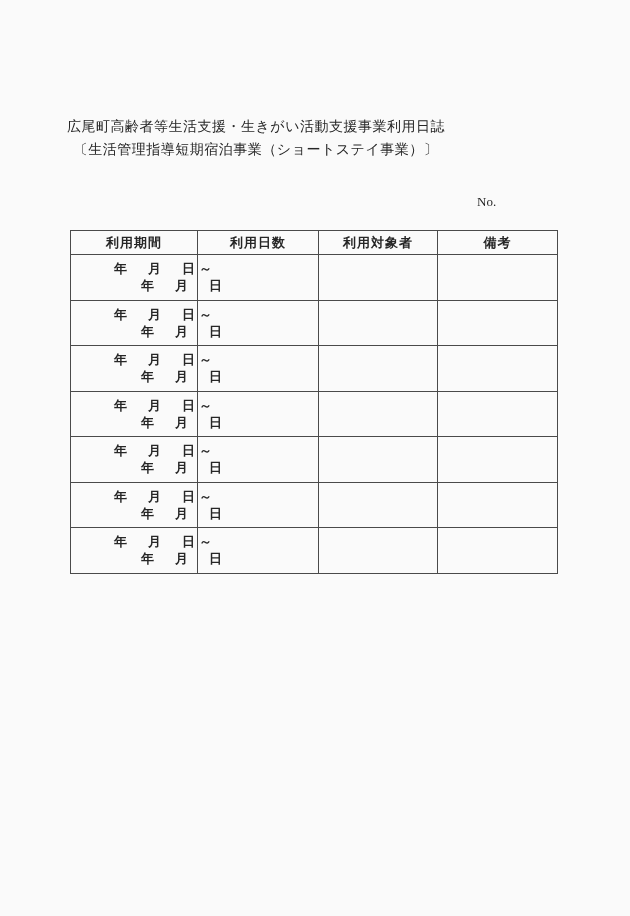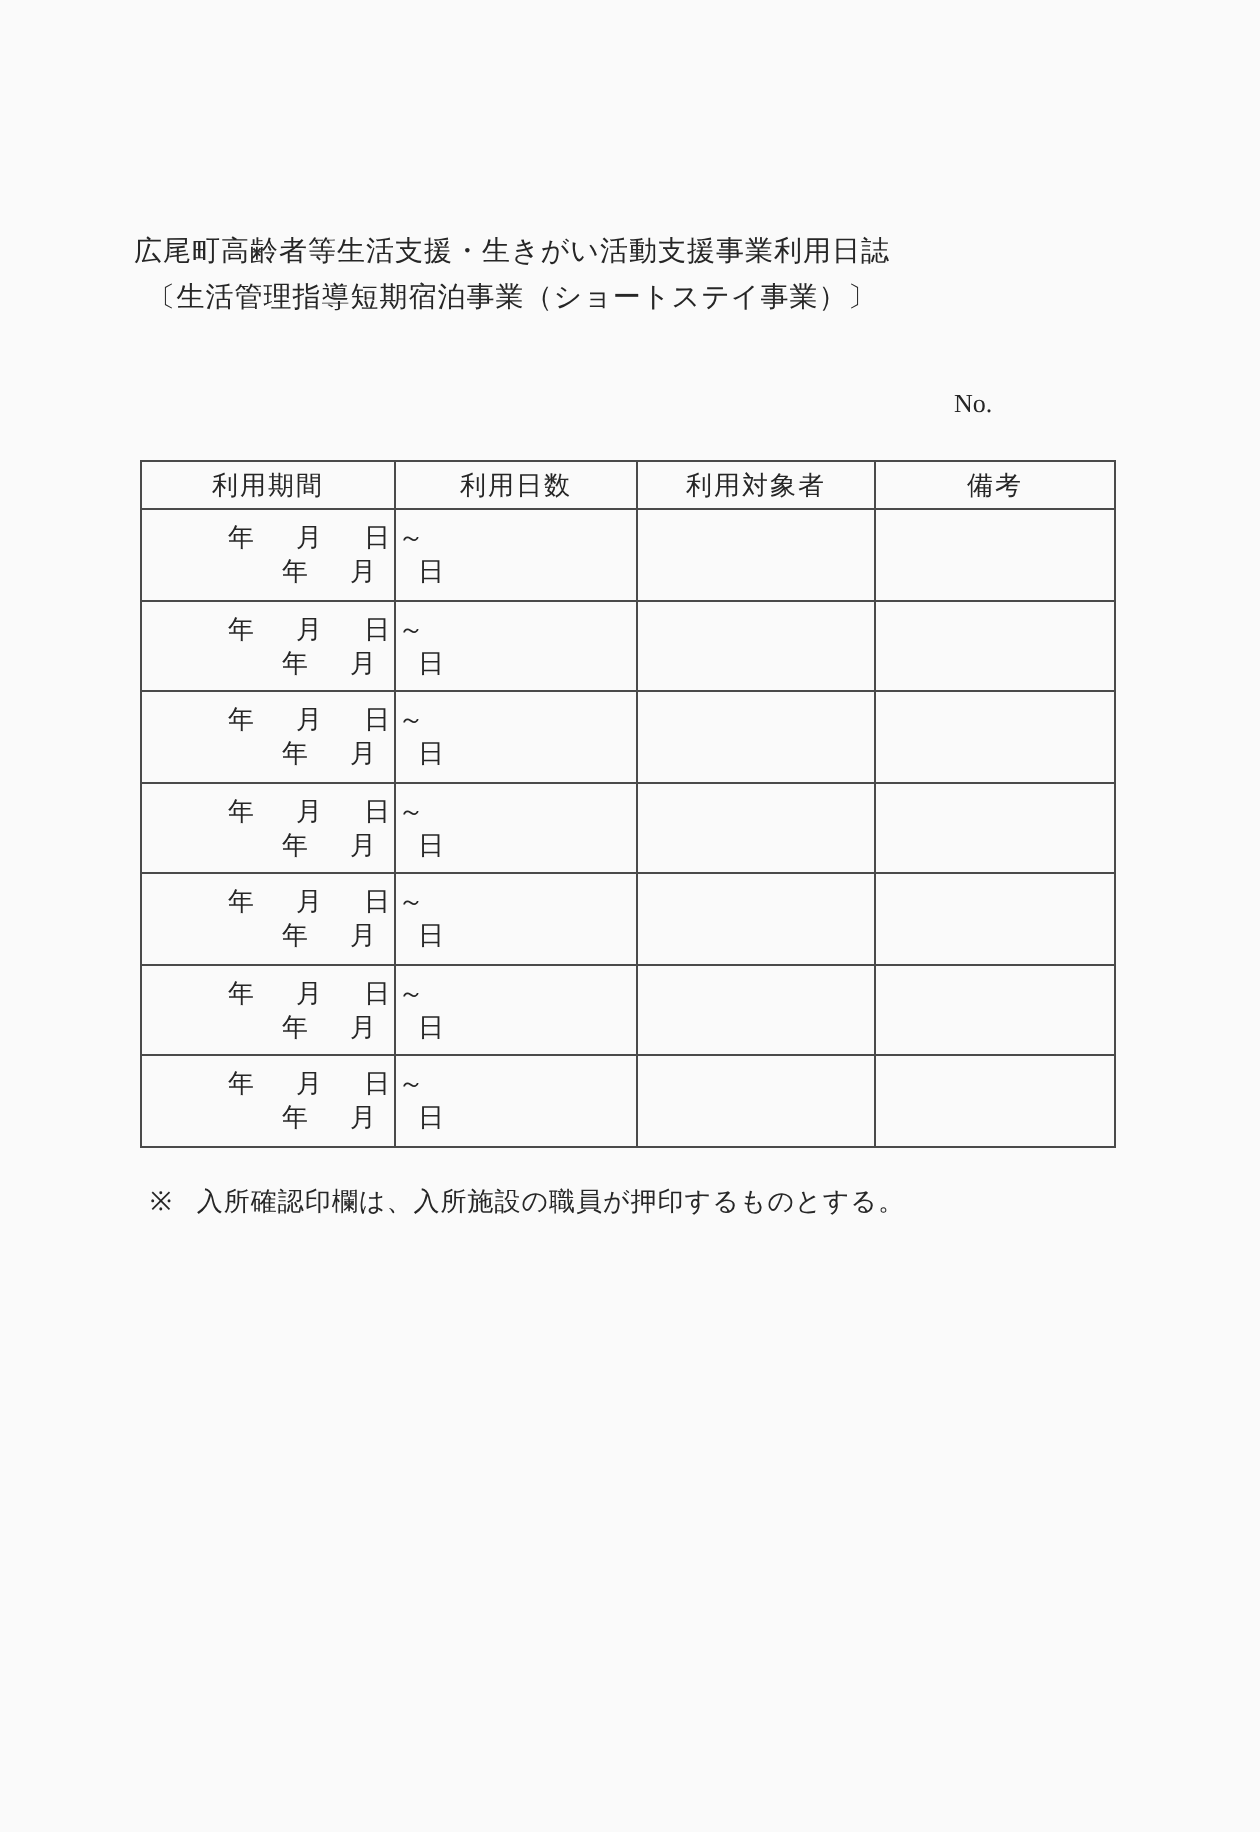--- a/index.html
+++ b/index.html
@@ -58,21 +58,21 @@
     left: 70px;
     top: 230px;
     width: 487px;
     border-collapse: collapse;
     table-layout: fixed;
     border: 1px solid #3d3d3d;
   }
   .usage-table th, .usage-table td {
     border: 1px solid #4a4a4a;
     padding: 0;
-    font-weight: normal;
+    font-weight: bold;
     margin-left: 24px;
   }
   .usage-table th {
     height: 23px;
     font-size: 13px;
     letter-spacing: 1px;
     text-align: center;
     vertical-align: middle;
   }
   .usage-table td {
@@ -193,17 +193,14 @@
       <div class="period-line1">年　月　日～</div>
       <div class="period-line2">年　月　日</div>
     </td>
     <td class="cell-days"></td>
     <td class="cell-confirm"></td>
     <td class="cell-remarks"></td>
   </tr>
 </tbody>
   </table>
 
-  <div class="footer-note">
-    <span class="note-marker">※</span><span class="note-text">入所確認印欄は、入所施設の職員が押印するものとする。</span>
-  </div>
 
 </div>
 
 </body></html>

